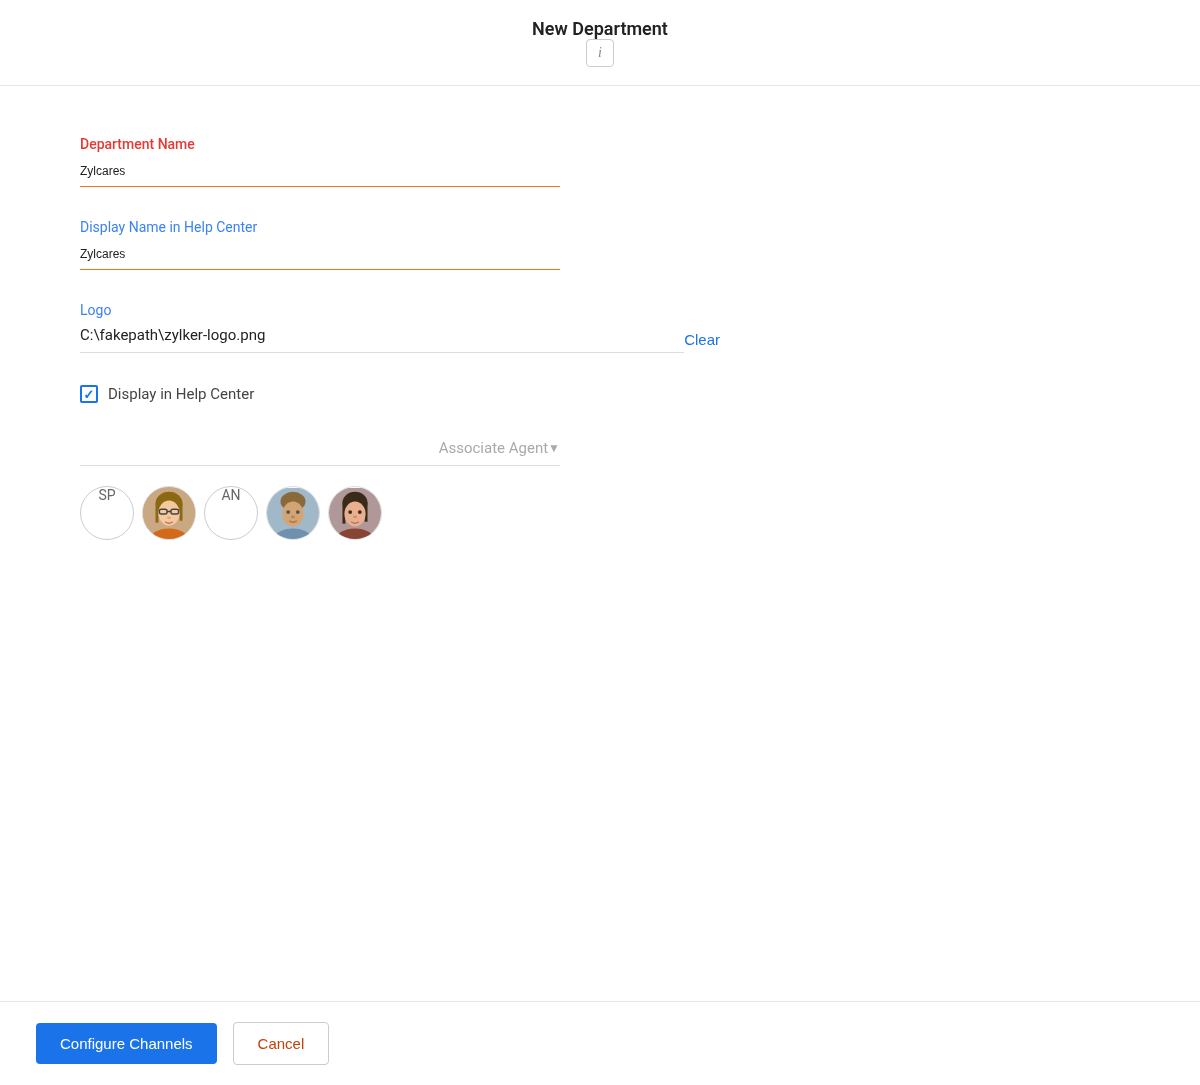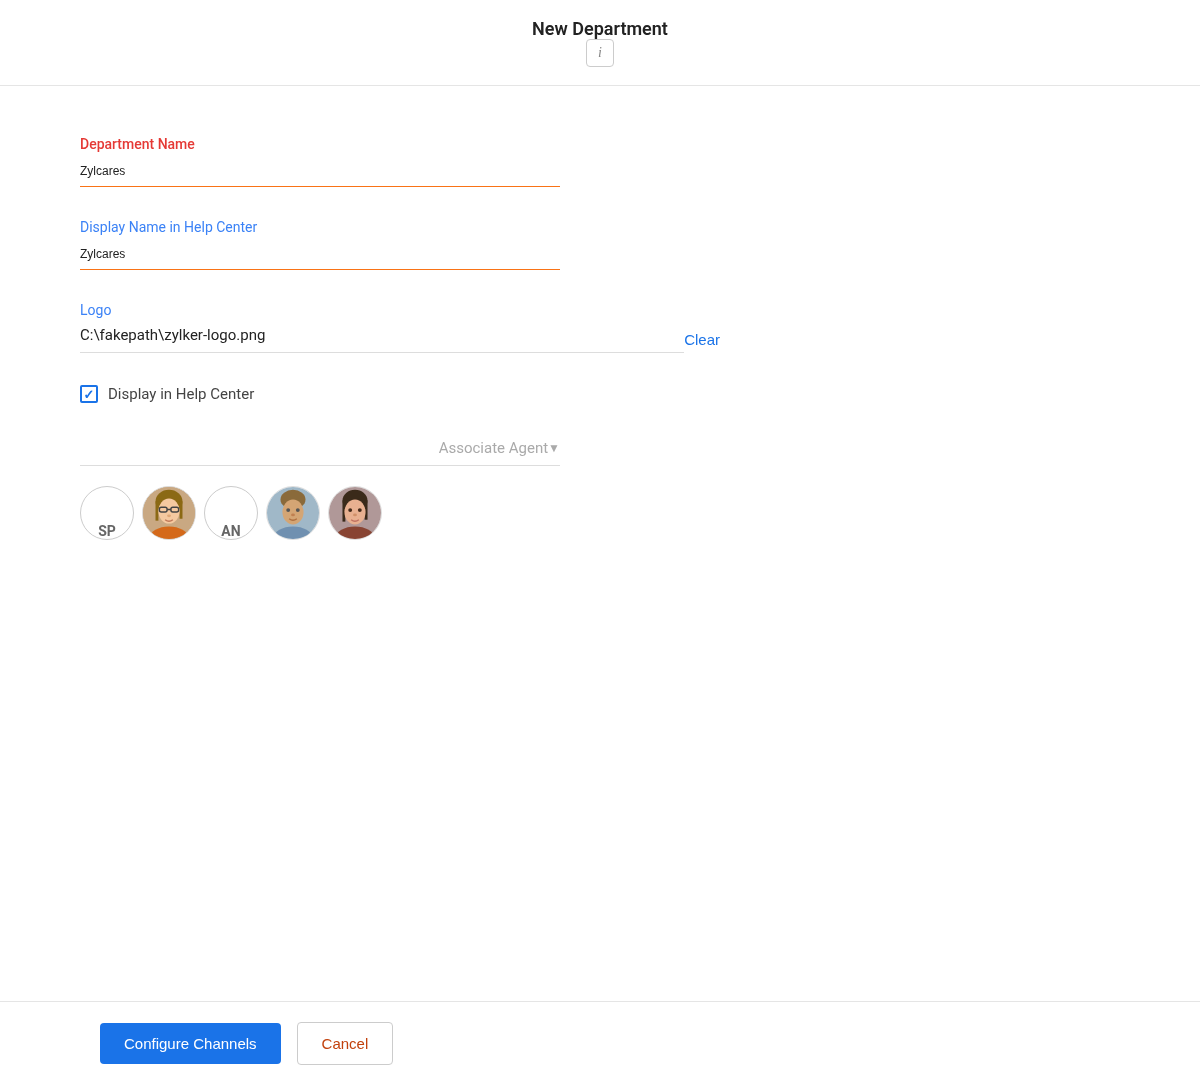--- a/index.html
+++ b/index.html
@@ -158,24 +158,24 @@
       align-items: center;
       gap: 8px;
       margin-bottom: 32px;
     }
 
     .agent-avatar {
       width: 54px;
       height: 54px;
       border-radius: 50%;
       display: flex;
-      align-items: flex-end;
+      align-items: flex-start;
       justify-content: center;
       font-size: 14px;
-      font-weight: 700;
+      font-weight: 400;
       color: #666;
       border: 1px solid #ddd;
       overflow: hidden;
       flex-shrink: 0;
     }
 
     .agent-avatar.initials {
       background: #fff;
       color: #666;
     }
@@ -205,21 +205,21 @@
     .resize-handle {
       position: absolute;
       bottom: 2px;
       right: 0;
       color: #bbb;
       font-size: 12px;
     }
 
     .footer {
       border-top: 1px solid #e5e5e5;
-      padding: 20px 100px;
+      padding: 20px 36px;
       display: flex;
       align-items: center;
       gap: 16px;
       background: #fff;
     }
 
     .btn-configure {
       background: #1a73e8;
       color: #fff;
       border: none;

